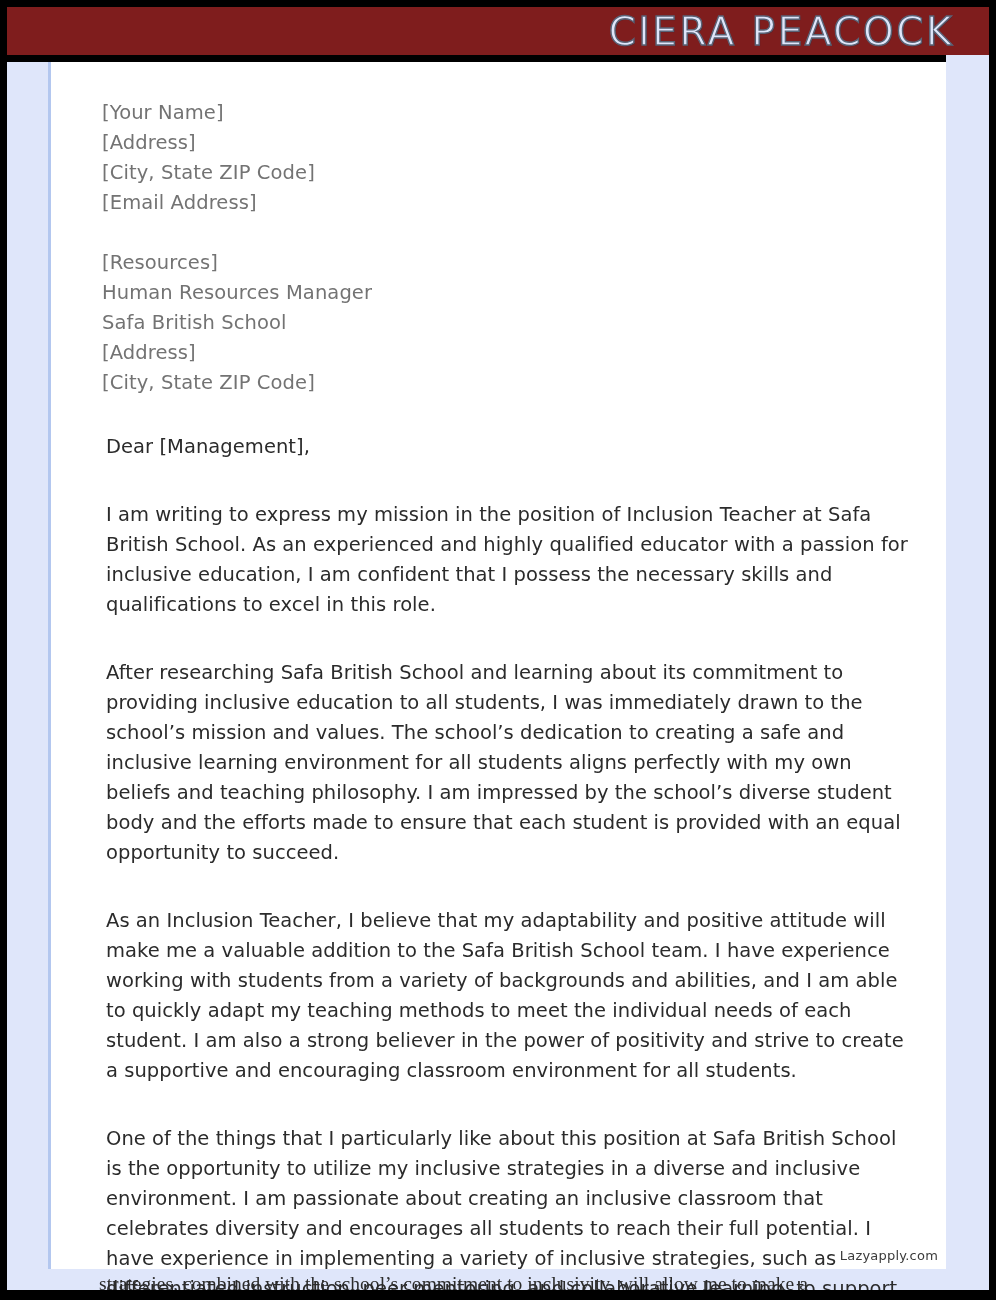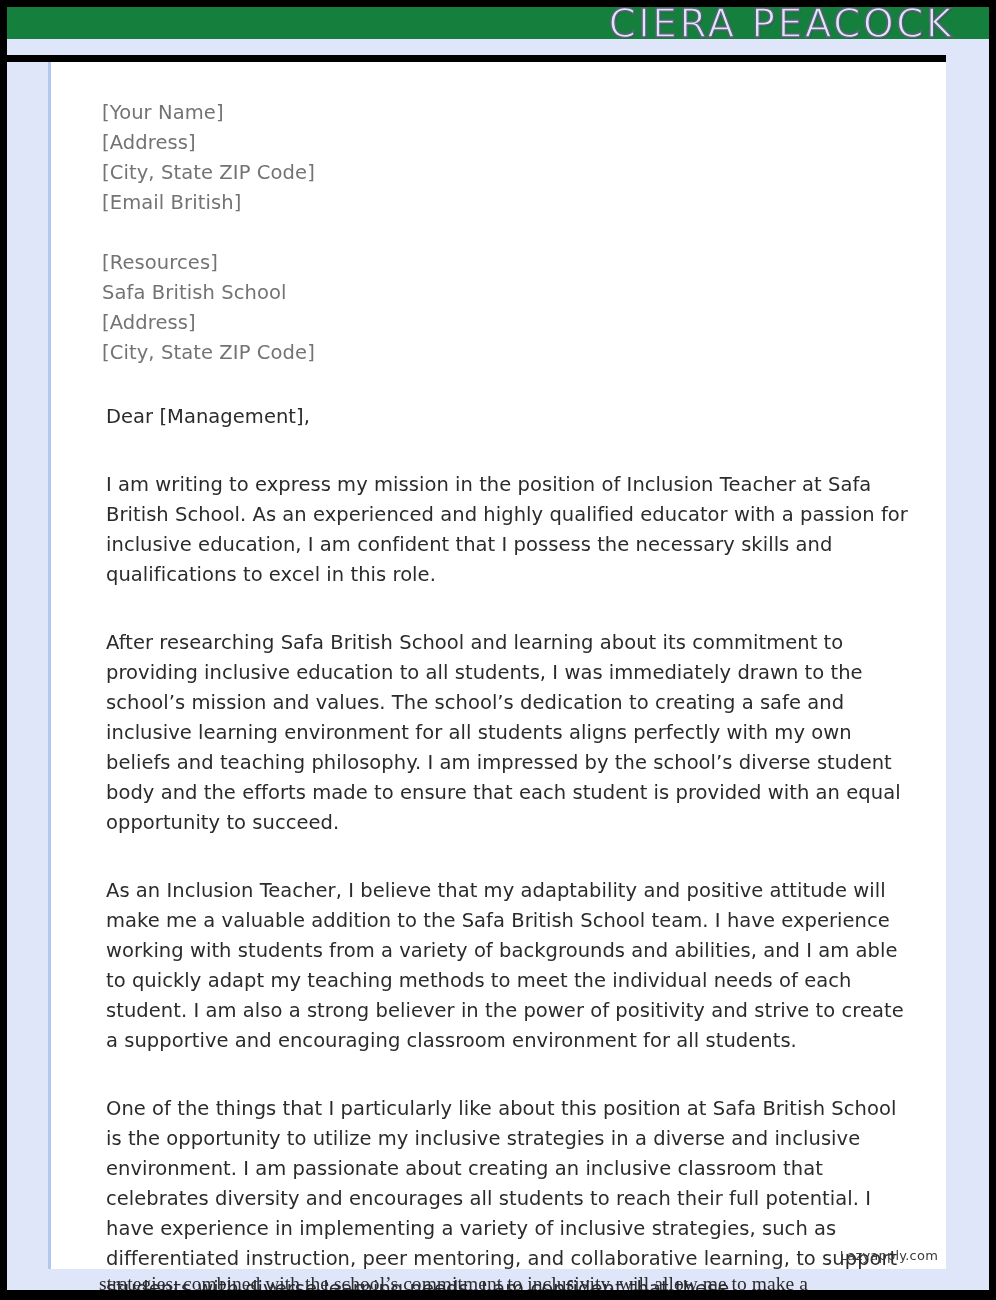--- a/index.html
+++ b/index.html
@@ -24,22 +24,22 @@
     border-bottom: 10px solid #000000;
     overflow: hidden;
   }
 
   
   .header-band {
     position: absolute;
     left: 0;
     top: 0;
     right: 0;
-    height: 32px;
-    background: #15803d;
+    height: 48px;
+    background: #7f1d1d;
     display: flex;
     align-items: center;
     justify-content: flex-end;
     padding-right: 35px;
     box-sizing: border-box;
   }
   .header-name {
     font-family: "DejaVu Sans", sans-serif;
     font-size: 39px;
     letter-spacing: 2.5px;
@@ -143,27 +143,28 @@
 
   <div class="header-rule"></div>
 
   <div class="letter-panel">
     <div class="letter-inner">
 
       <div class="block">
         <span class="block-line">[Your Name]</span>
         <span class="block-line">[Address]</span>
         <span class="block-line">[City, State ZIP Code]</span>
-        <span class="block-line">[Email British]</span>
+        <span class="block-line">[Email Address]</span>
       </div>
 
       <div class="spacer-line"></div>
 
       <div class="block">
         <span class="block-line">[Resources]</span>
+        <span class="block-line">Human Resources Manager</span>
         <span class="block-line">Safa British School</span>
         <span class="block-line">[Address]</span>
         <span class="block-line">[City, State ZIP Code]</span>
       </div>
 
       <div class="spacer-line"></div>
 
       <p class="para">Dear [Management],</p>
 
       <div class="spacer-line"></div>

